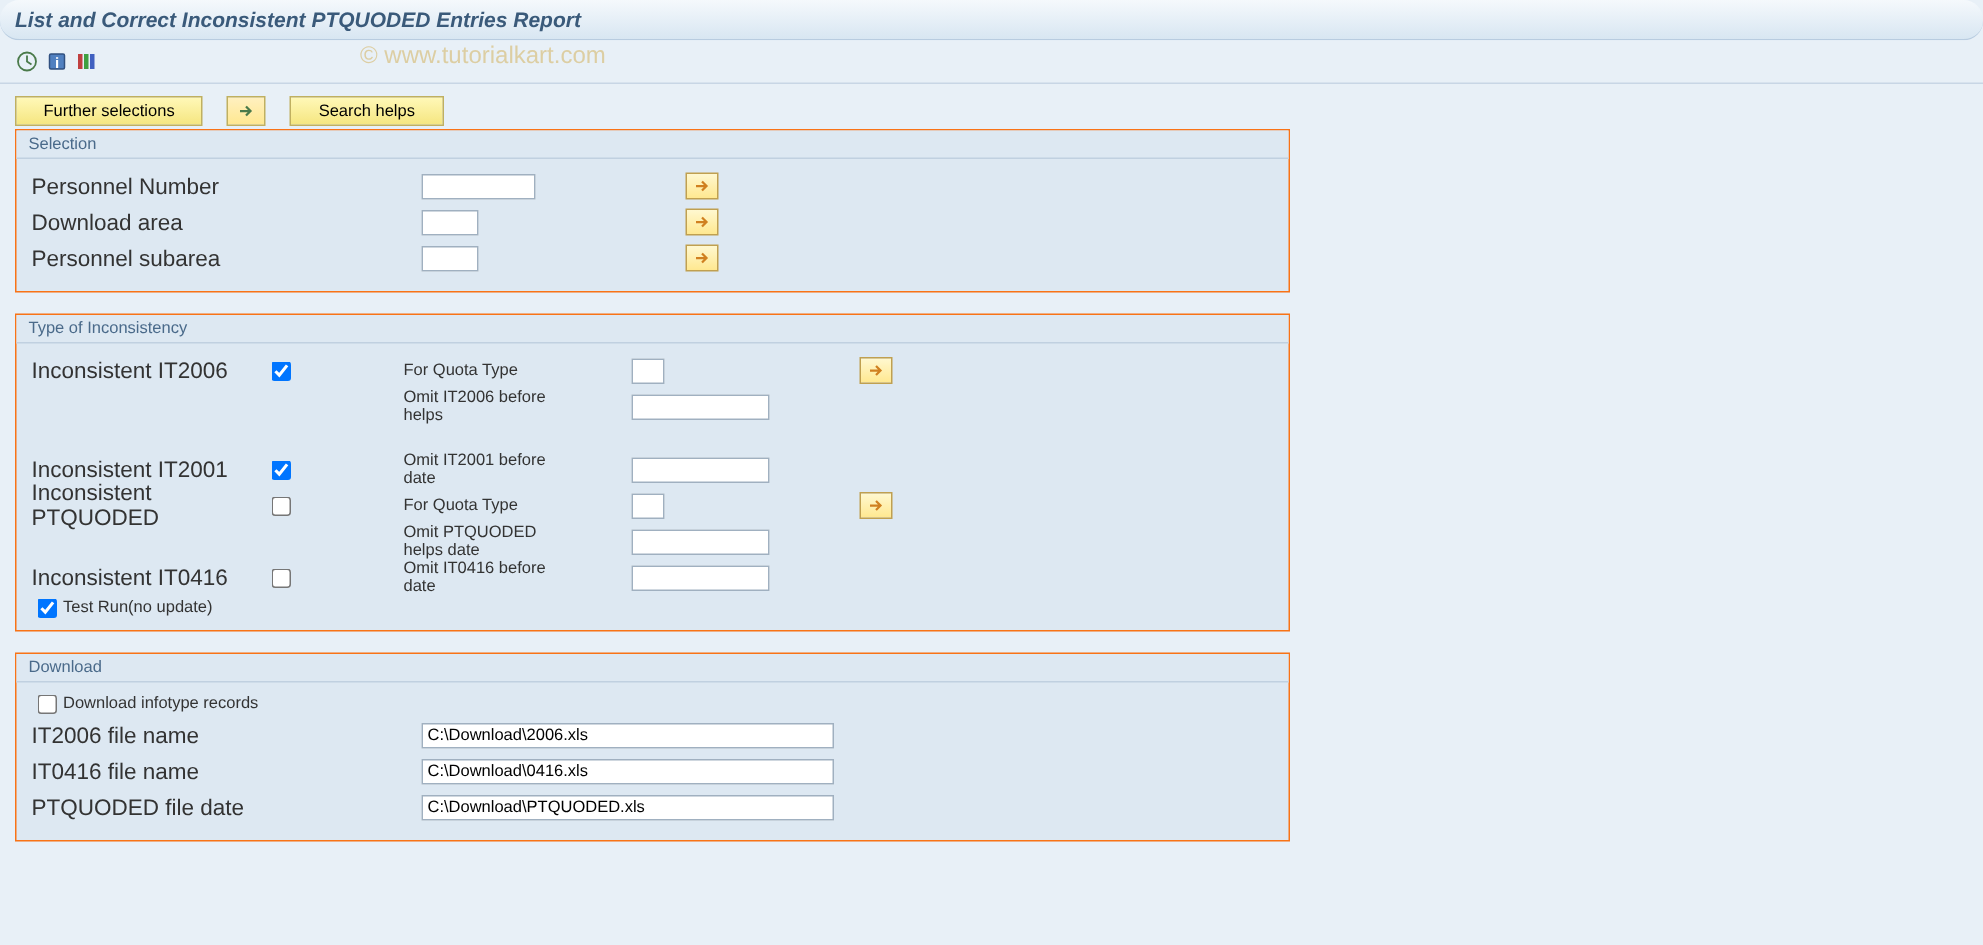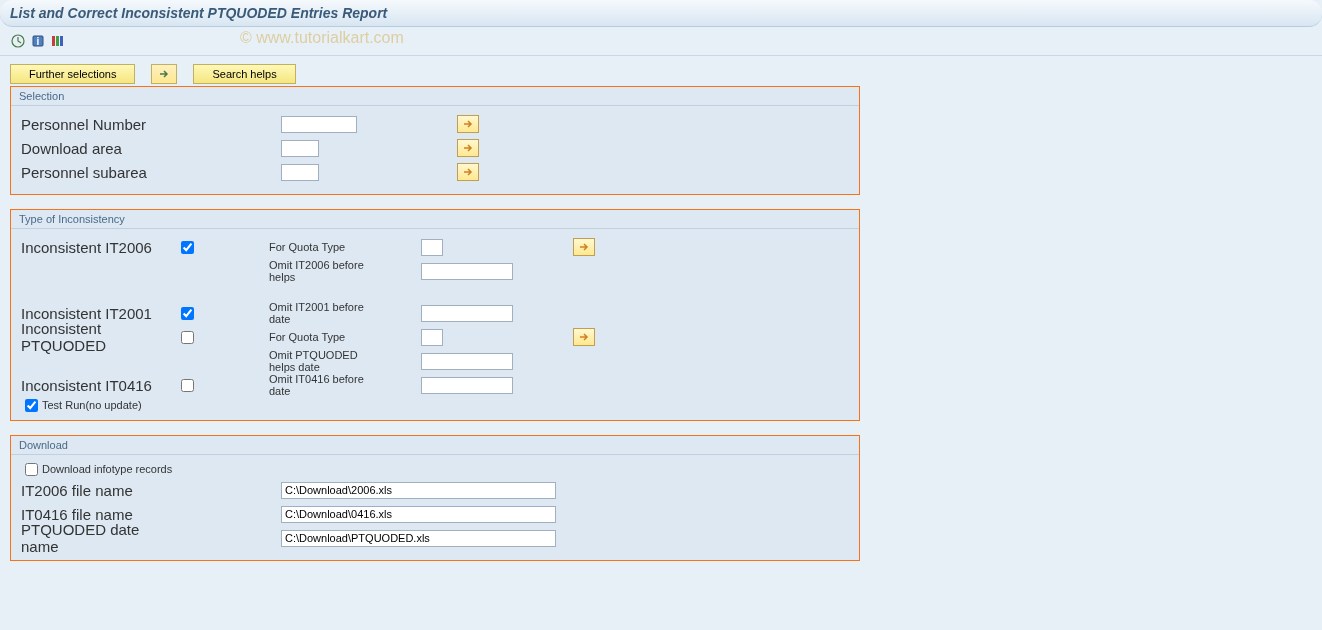--- a/index.html
+++ b/index.html
@@ -307,20 +307,20 @@
         <span class="lbl">IT2006 file name</span>
         <span style="width:100px"></span>
         <input class="inp inp-lg" value="C:\Download\2006.xls" style="">
       </div>
       <div class="form-row">
         <span class="lbl">IT0416 file name</span>
         <span style="width:100px"></span>
         <input class="inp inp-lg" value="C:\Download\0416.xls" style="">
       </div>
       <div class="form-row">
-        <span class="lbl">PTQUODED date name</span>
+        <span class="lbl">PTQUODED file date</span>
         <span style="width:100px"></span>
         <input class="inp inp-lg" value="C:\Download\PTQUODED.xls" style="">
       </div>
     </div>
   </div>
 
 </div>
 
 </body></html>

